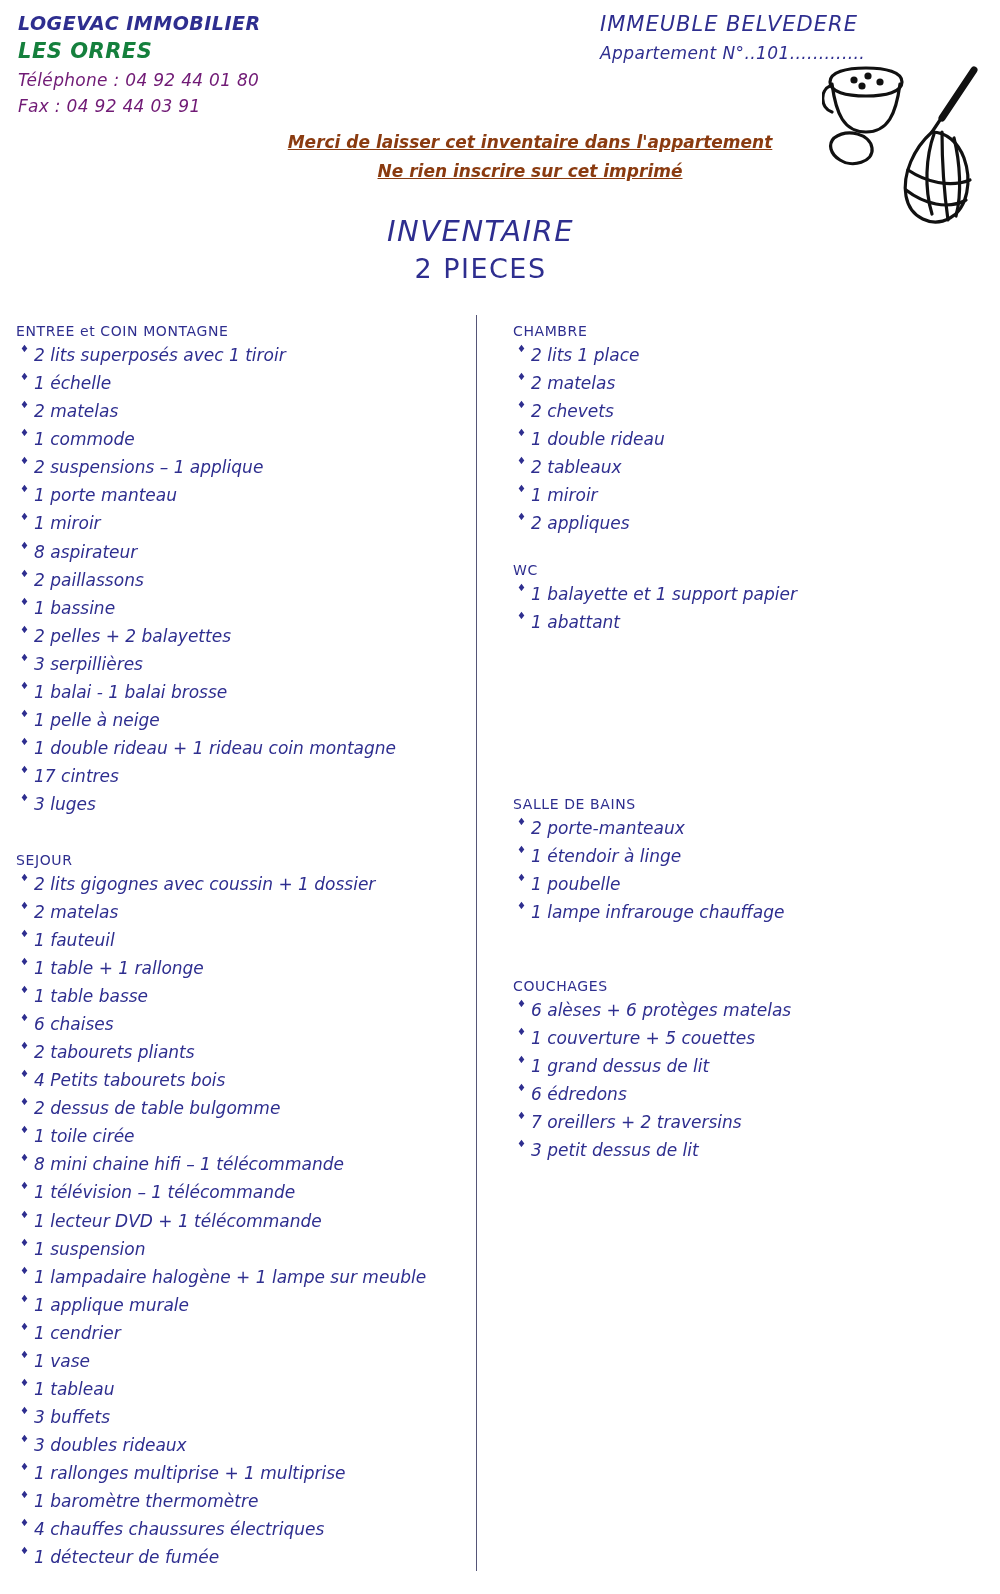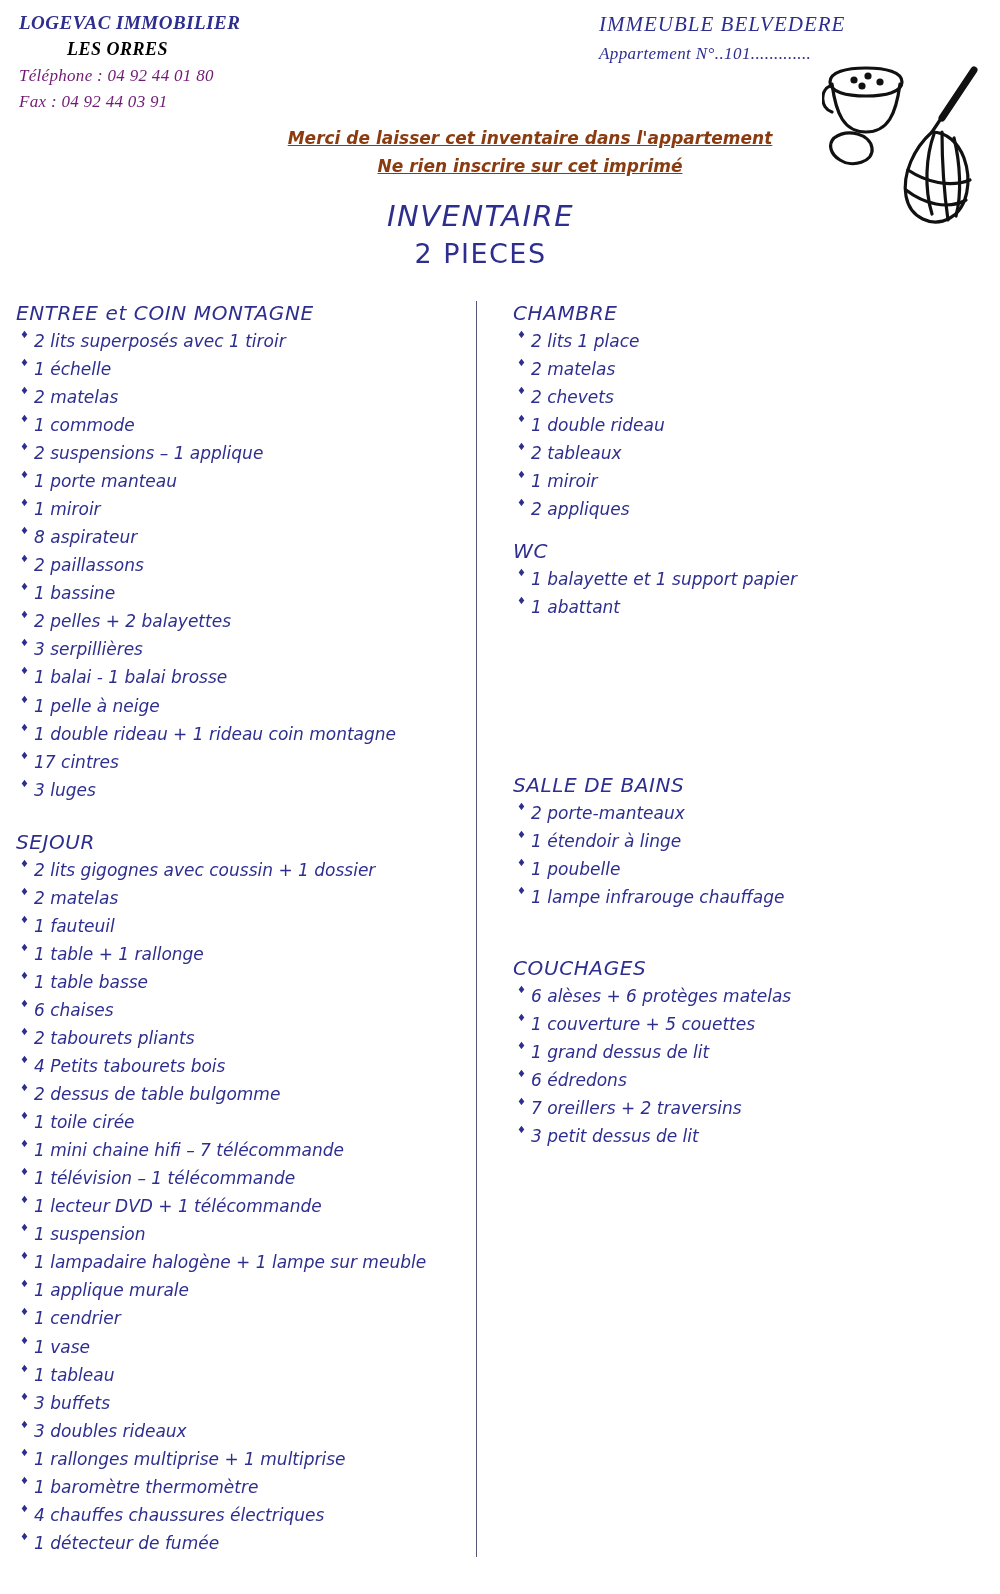--- a/index.html
+++ b/index.html
@@ -19,47 +19,45 @@
     position: relative;
     width: 1000px;
     min-height: 1594px;
     padding: 0;
     box-sizing: border-box;
   }
 
   
   .header {
     display: flex;
-    justify-content: center;
+    justify-content: space-between;
     padding: 10px 0 0 18px;
-    font-family: Liberation Serif, serif;
   }
   .header-left {
     width: 560px;
   }
   .header-right {
     width: 400px;
     padding-left: 20px;
   }
   .agency-name {
     font-size: 19px;
     font-weight: bold;
     font-style: italic;
     color: #2e2e8f;
     letter-spacing: 0.5px;
     line-height: 1.42;
   }
   .agency-city {
-    font-size: 18px;
+    font-size: 21px;
     font-weight: bold;
     font-style: italic;
-    color: #000000;
+    color: #15803d;
     letter-spacing: 0.5px;
     line-height: 1.42;
-    margin-left: 48px;
   }
   .agency-line {
     font-size: 17px;
     font-style: italic;
     color: #701a75;
     line-height: 1.56;
     letter-spacing: 0.3px;
   }
   .building-name {
     font-size: 21px;
@@ -87,21 +85,21 @@
     font-style: italic;
     font-weight: bold;
     color: #8a3b10;
     text-decoration: underline;
     line-height: 1.7;
   }
 
   
   .doc-title {
     text-align: center;
-    margin-top: 16px;
+    margin-top: 26px;
     padding-right: 39px;
   }
   .doc-title-main {
     font-size: 29px;
     font-style: italic;
     color: #2e2e8f;
     letter-spacing: 1.5px;
     line-height: 1.35;
   }
   .doc-title-sub {
@@ -128,25 +126,25 @@
     width: 1px;
     background: #555577;
     margin: 0 0 0 0;
     align-self: stretch;
   }
   .col-right {
     width: 520px;
     padding-left: 36px;
   }
   .section-title {
-    font-size: 20px;
-    font-style: italic;
+    font-size: 14px;
     color: #2e2e8f;
     letter-spacing: 0.6px;
     margin-bottom: 2px;
+    margin-top: 8px;
   }
   ul.items {
     list-style: none;
     margin: 0 0 0 0;
     padding: 0;
   }
   ul.items li {
     font-size: 17px;
     font-style: italic;
     color: #2e2e8f;
@@ -266,21 +264,21 @@
         <li>2 lits gigognes avec coussin + 1 dossier</li>
         <li>2 matelas</li>
         <li>1 fauteuil</li>
         <li>1 table + 1 rallonge</li>
         <li>1 table basse</li>
         <li>6 chaises</li>
         <li>2 tabourets pliants</li>
         <li>4 Petits tabourets bois</li>
         <li>2 dessus de table bulgomme</li>
         <li>1 toile cirée</li>
-        <li>1 mini chaine hifi – 7 télécommande</li>
+        <li>8 mini chaine hifi – 1 télécommande</li>
         <li>1 télévision – 1 télécommande</li>
         <li>1 lecteur DVD + 1 télécommande</li>
         <li>1 suspension</li>
         <li>1 lampadaire halogène + 1 lampe sur meuble</li>
         <li>1 applique murale</li>
         <li>1 cendrier</li>
         <li>1 vase</li>
         <li>1 tableau</li>
         <li>3 buffets</li>
         <li>3 doubles rideaux</li>

